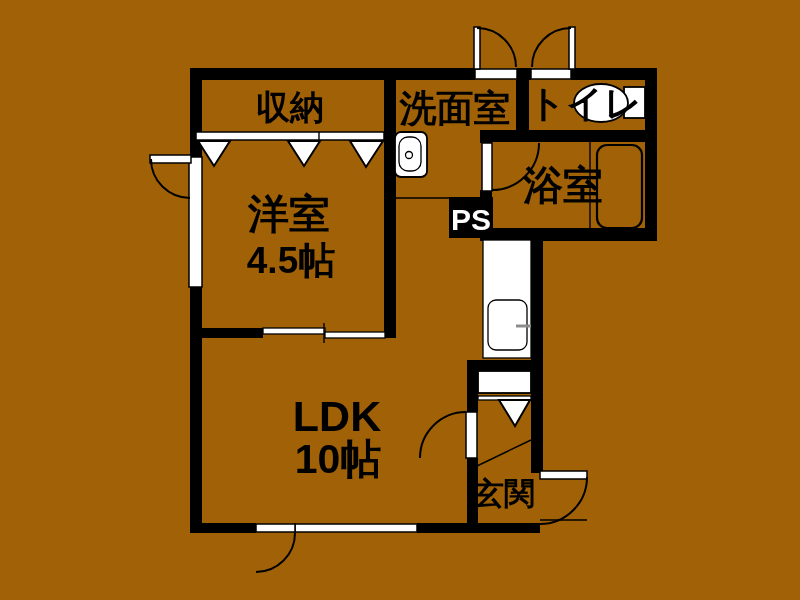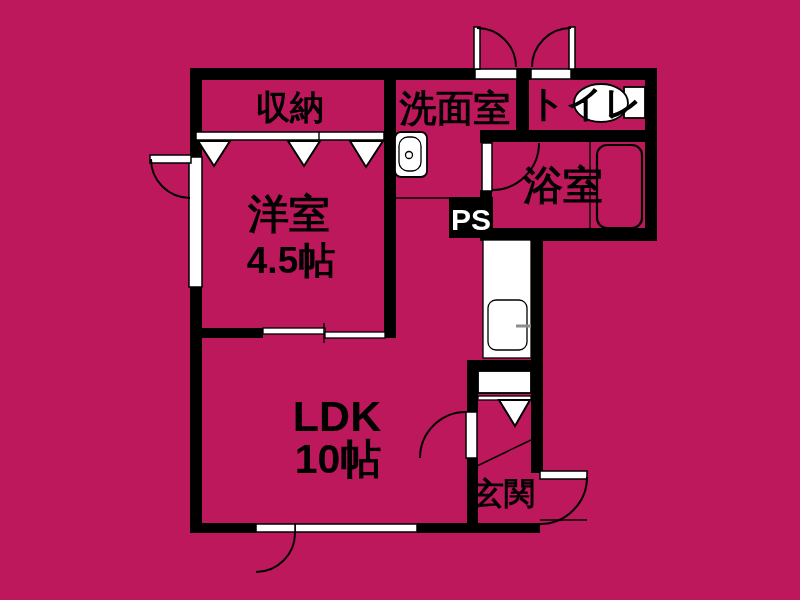--- a/index.html
+++ b/index.html
@@ -1,16 +1,16 @@
 <!DOCTYPE html>
 <html><head>
 <meta charset="utf-8">
 <style>
   html,body{margin:0;padding:0;background:#ffffff;}
-  .stage{position:relative;width:800px;height:600px;background:#be185d;overflow:hidden;}
+  .stage{position:relative;width:800px;height:600px;background:#a16207;overflow:hidden;}
   svg{display:block;}
   .wall{fill:#000000;stroke:none;}
   .wht{fill:#ffffff;stroke:#000000;stroke-width:1.5;}
   .arc{fill:none;stroke:#000000;stroke-width:2;}
   .thin{fill:none;stroke:#000000;stroke-width:1.4;}
   .fix{fill:#ffffff;stroke:#000000;stroke-width:1.8;}
   .fix2{fill:#ffffff;stroke:#000000;stroke-width:1.3;}
   .tri{fill:#ffffff;stroke:#000000;stroke-width:2;}
   .faucet{stroke:#8c8c8c;stroke-width:3;fill:none;}
   .lbl{font-family:"Liberation Sans","DejaVu Sans",sans-serif;font-weight:600;fill:#000000;}

